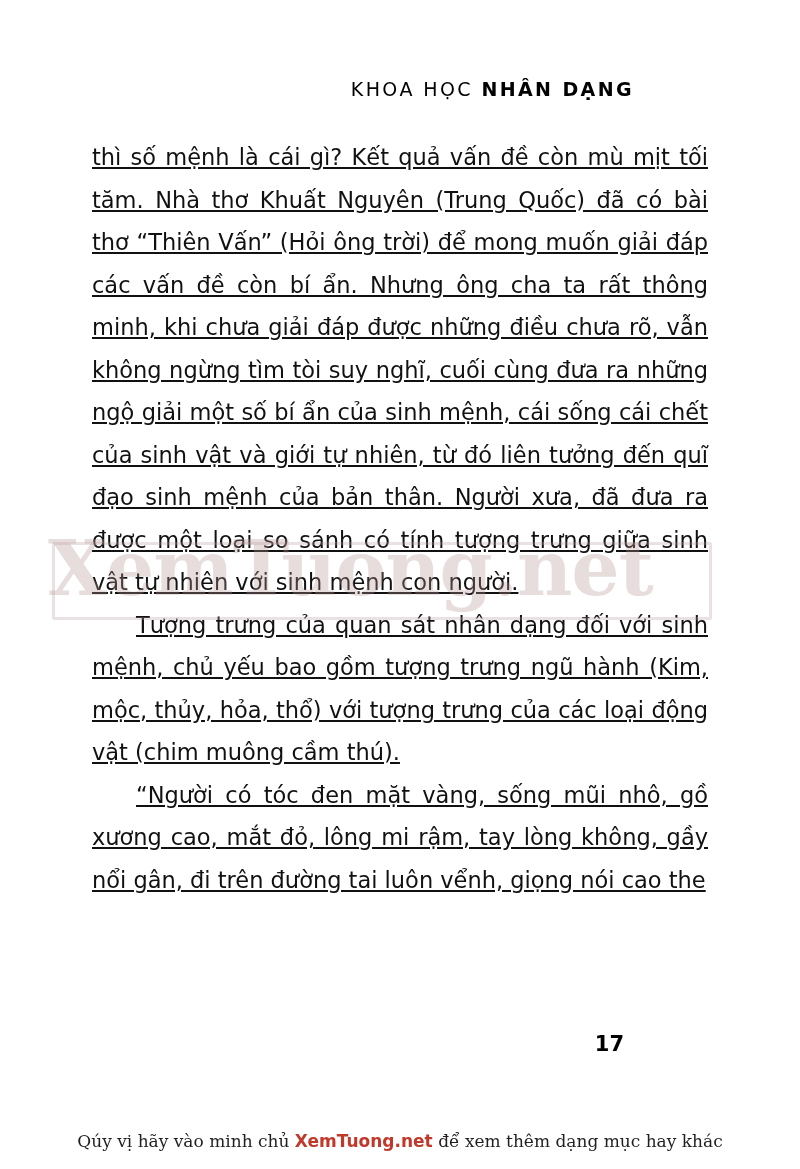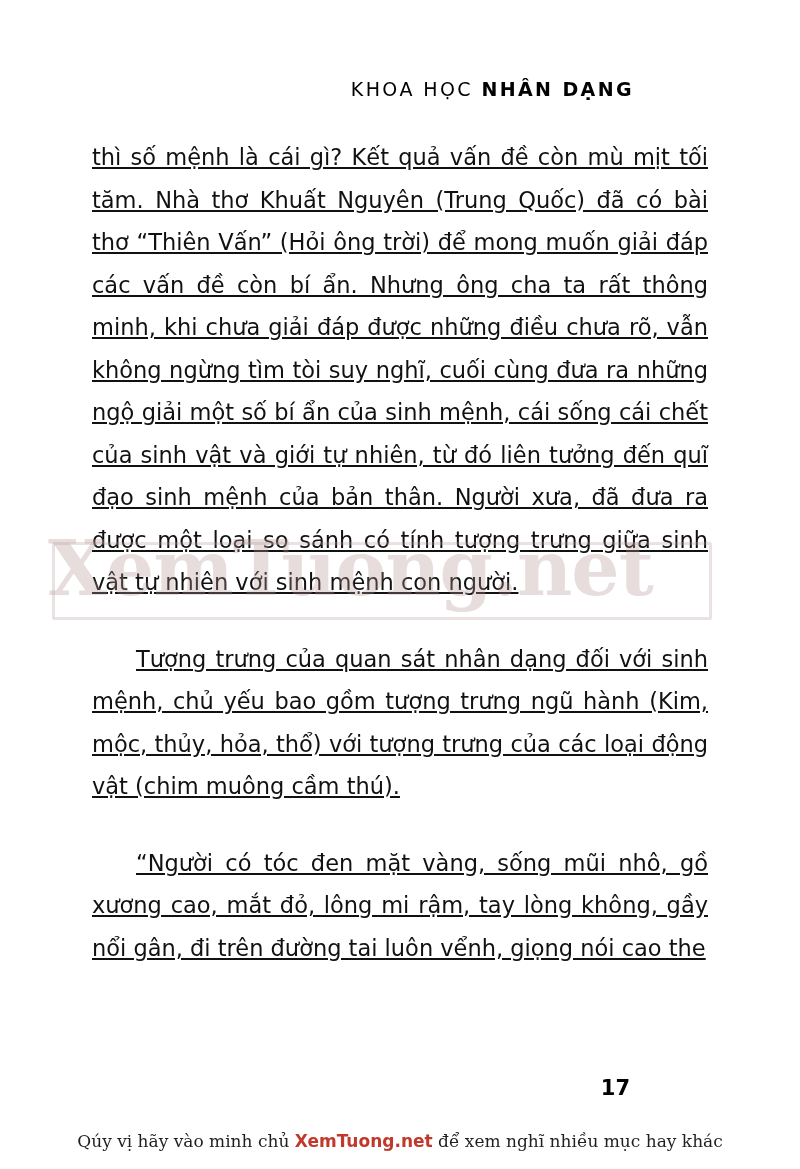--- a/index.html
+++ b/index.html
@@ -47,30 +47,28 @@
     text-align: justify;
     text-justify: inter-word;
     color: #111;
     text-decoration: underline;
   }
   .body-text p {
     margin: 0;
   }
   .body-text p.indent {
     text-indent: 44px;
-    margin-top: 34px;
   }
   .page-number {
     position: absolute;
     top: 1032px;
-    right: 98px;
+    right: 104px;
     font-size: 21px;
     font-weight: 700;
     color: #000;
-    margin-top: 44px;
   }
   .footer {
     position: absolute;
     bottom: 18px;
     left: 0;
     width: 800px;
     text-align: center;
     font-family: "DejaVu Serif", serif;
     font-size: 17px;
     color: #231f20;
@@ -129,16 +127,16 @@
   </div>
 
   <div class="watermark">
     <div class="wm-box"></div>
     <div class="wm-text">XemTuong.net</div>
   </div>
 
   <div class="page-number">17</div>
 
   <div class="footer">
-    <span>Qúy vị hãy vào minh chủ </span><span class="site">XemTuong.net</span><span> để xem nghĩ nhiều mục hay khác</span>
+    <span>Qúy vị hãy vào minh chủ </span><span class="site">XemTuong.net</span><span> để xem thêm dạng mục hay khác</span>
   </div>
 
 </div>
 
 </body></html>

